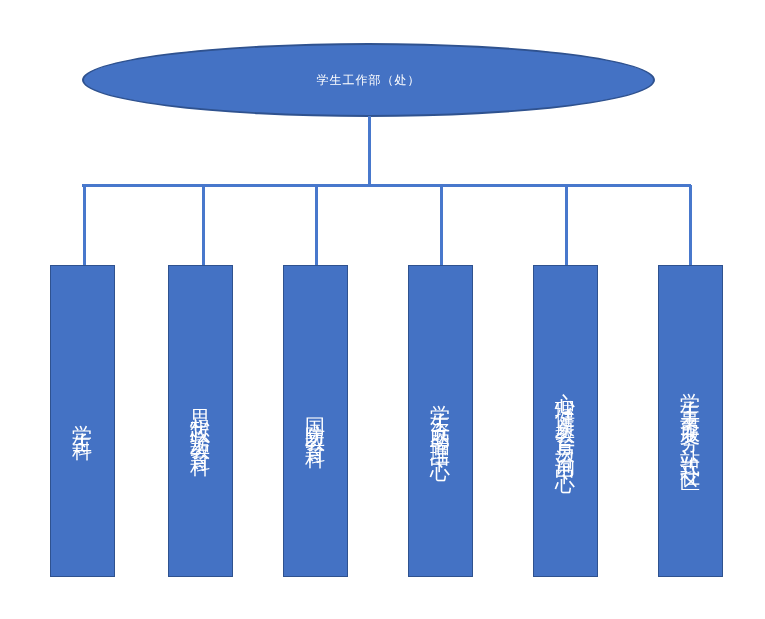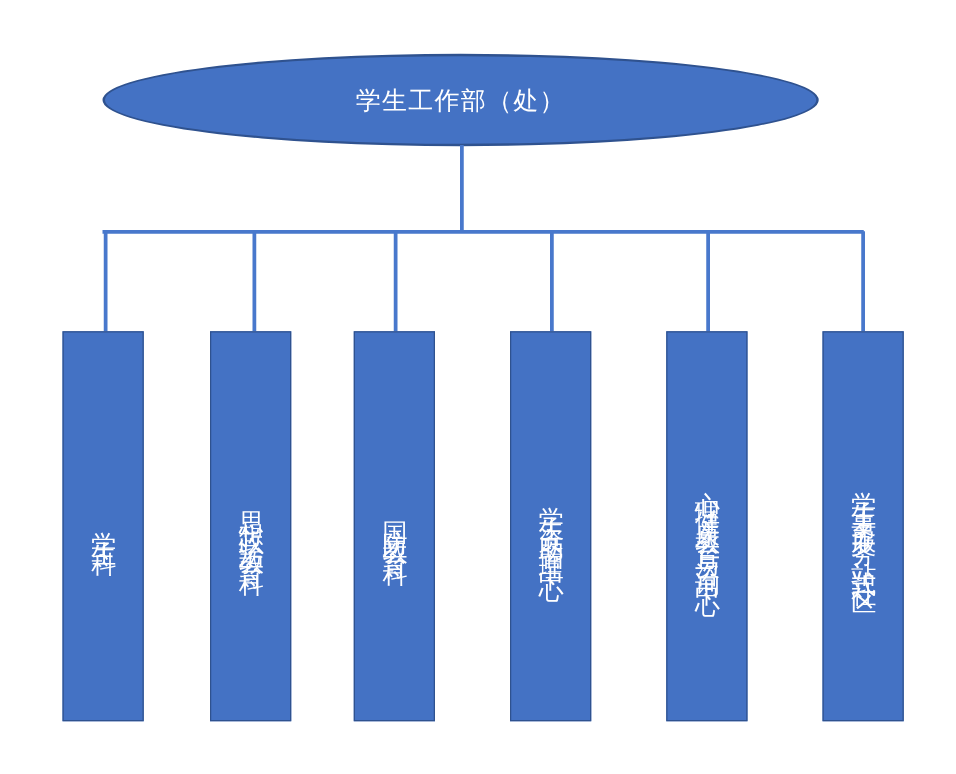--- a/index.html
+++ b/index.html
@@ -29,21 +29,21 @@
     background:var(--shape-fill);
     border:2px solid var(--shape-border);
     border-radius:50%;
     box-sizing:border-box;
     display:flex;
     align-items:center;
     justify-content:center;
   }
   .root-label{
     color:var(--text);
-    font-size:20px;
+    font-size:12px;
     letter-spacing:1px;
     white-space:nowrap;
   }
   
   .line{
     position:absolute;
     background:var(--connector);
   }
   .stem{ left:368px; top:116px; width:3px; height:69px; }
   .bus{ left:82px; top:184px; width:609px; height:3px; }

